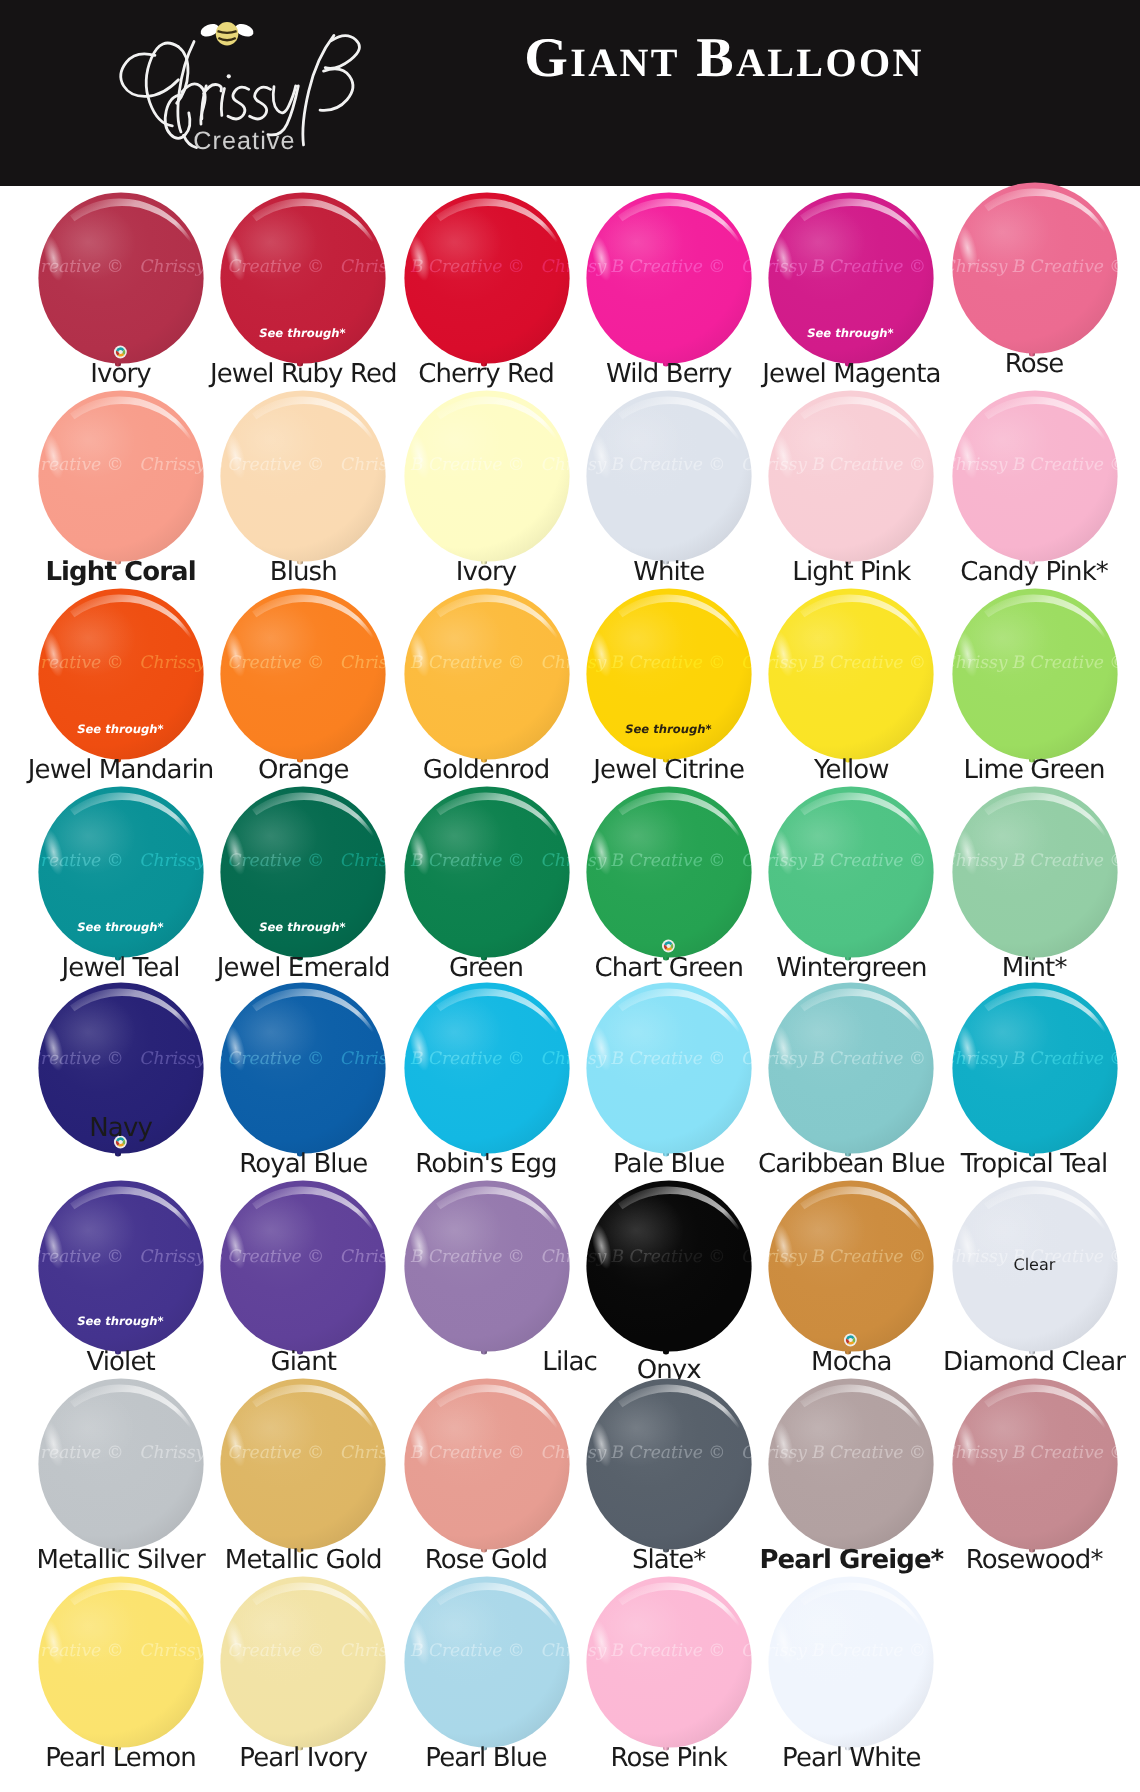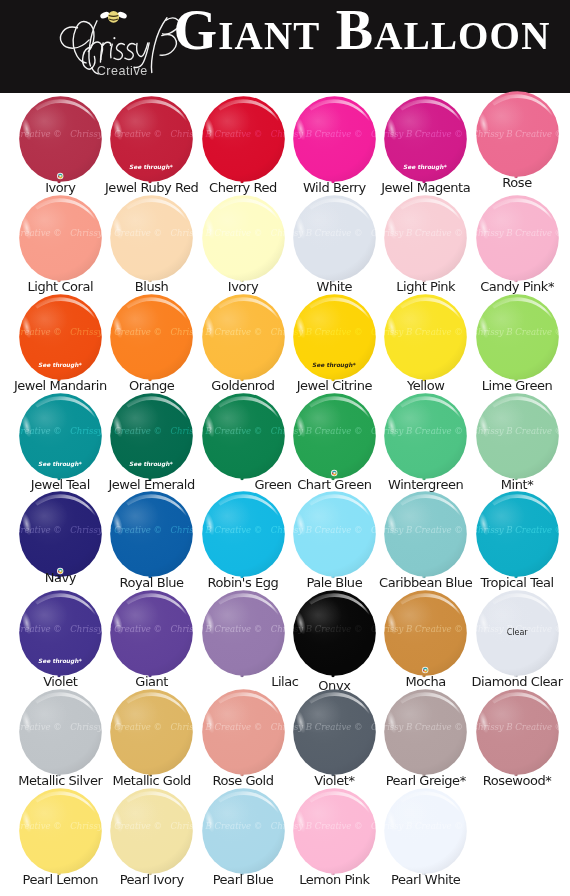--- a/index.html
+++ b/index.html
@@ -8,21 +8,21 @@
        font-family:"DejaVu Sans", sans-serif;position:relative;}
   #page{position:absolute;inset:0;width:570px;height:896px;overflow:hidden;}
   
   #header{position:absolute;left:0;top:0;width:570px;height:93px;
           background:#151314;overflow:hidden;}
   #logo{position:absolute;left:53px;top:6px;width:128px;height:73px;}
   #title{position:absolute;left:172px;top:0;width:380px;height:93px;}
   .tline{position:absolute;left:0;width:380px;text-align:center;color:#fff;
          font-family:"Liberation Serif", serif;font-weight:bold;
          font-variant:small-caps;white-space:nowrap;}
-  #t1{top:13px;font-size:56px;line-height:34px;letter-spacing:1.2px;}
+  #t1{top:13px;font-size:28px;line-height:34px;letter-spacing:1.2px;}
   #t2{top:51px;font-size:31px;line-height:30px;letter-spacing:1.2px;}
   
   .cell{position:absolute;width:83px;}
   .balloon{position:absolute;left:0;top:0;width:83px;height:94px;overflow:visible;}
   .label{position:absolute;left:-14px;width:111px;text-align:center;color:#1a1a1a;
          font-family:"DejaVu Sans", sans-serif;font-size:13px;line-height:13px;
          white-space:nowrap;letter-spacing:-.45px;}
   #wm{position:absolute;left:0;top:93px;width:570px;height:803px;pointer-events:none;
       overflow:hidden;mix-blend-mode:soft-light;opacity:.78;}
   .wmrow{position:absolute;left:0;width:660px;white-space:nowrap;
@@ -335,21 +335,21 @@
           <path d="M388 800 q-6 44 -2 68 q14 9 28 0 q4 -24 -2 -68 z" fill="url(#n5)"></path>
           <ellipse cx="415" cy="430" rx="413" ry="428" fill="url(#g5)"></ellipse>
           <g clip-path="url(#c5)">
             <path d="M160 118 A418 432 0 0 1 818 372 A418 432 0 0 0 182 146 Z" fill="url(#r5)"></path>
             <ellipse cx="78" cy="330" rx="42" ry="118" fill="url(#h5)" transform="rotate(-14 78 330)"></ellipse>
             <ellipse cx="250" cy="250" rx="240" ry="195" fill="url(#h5)" opacity="0.25"></ellipse>
           </g>
         </svg>
         <div class="label" style="top: 85px;">Rose</div>
       </div>
-      <div class="cell" style="left: 18.8px; top: 194.7px; height: 98.9px;">
+      <div class="cell" style="left: 18.8px; top: 194.7px; height: 98.9px; font-weight: bold;">
         <svg class="balloon" viewBox="0 0 830 940">
           <defs>
             <radialGradient id="g6" cx="0.37" cy="0.33" r="0.82">
               <stop offset="0" stop-color="rgb(248,162,145)"></stop>
               <stop offset="0.38" stop-color="rgb(248,158,140)"></stop>
               <stop offset="0.72" stop-color="#f89d8b"></stop>
               <stop offset="0.90" stop-color="rgb(233,148,131)"></stop>
               <stop offset="0.975" stop-color="rgb(194,123,109)"></stop>
               <stop offset="1" stop-color="rgb(160,101,90)"></stop>
             </radialGradient>
@@ -952,21 +952,21 @@
             </clipPath>
           </defs>
           <path d="M388 800 q-6 44 -2 68 q14 9 28 0 q4 -24 -2 -68 z" fill="url(#n20)"></path>
           <ellipse cx="415" cy="430" rx="413" ry="428" fill="url(#g20)"></ellipse>
           <g clip-path="url(#c20)">
             <path d="M160 118 A418 432 0 0 1 818 372 A418 432 0 0 0 182 146 Z" fill="url(#r20)"></path>
             <ellipse cx="78" cy="330" rx="42" ry="118" fill="url(#h20)" transform="rotate(-14 78 330)"></ellipse>
             <ellipse cx="250" cy="250" rx="240" ry="195" fill="url(#h20)" opacity="0.25"></ellipse>
           </g>
         </svg>
-        <div class="label" style="top: 85px; padding-left: 30px;">Green</div>
+        <div class="label" style="top: 85px;">Green</div>
       </div>
       <div class="cell" style="left: 292.85px; top: 392.5px; height: 98.9px;">
         <svg class="balloon" viewBox="0 0 830 940">
           <defs>
             <radialGradient id="g21" cx="0.37" cy="0.33" r="0.82">
               <stop offset="0" stop-color="rgb(48,167,90)"></stop>
               <stop offset="0.38" stop-color="rgb(39,163,83)"></stop>
               <stop offset="0.72" stop-color="#25a251"></stop>
               <stop offset="0.90" stop-color="rgb(35,152,76)"></stop>
               <stop offset="0.975" stop-color="rgb(28,124,62)"></stop>
@@ -1130,21 +1130,21 @@
             <ellipse cx="250" cy="250" rx="240" ry="195" fill="url(#h24)" opacity="0.25"></ellipse>
           </g>
           <g transform="translate(412,800) scale(0.35)">
             <circle cx="0" cy="0" r="92" fill="#eeecea"></circle>
             <path d="M-62 -18 A66 66 0 0 1 54 -40 L36 -6 A34 34 0 0 0 -30 -2 Z" fill="#1aa0a8"></path>
             <path d="M-62 -18 A66 66 0 0 0 -36 52 L-12 24 A34 34 0 0 1 -30 -2 Z" fill="#c0392a"></path>
             <path d="M-36 52 A66 66 0 0 0 56 40 L28 16 A34 34 0 0 1 -12 24 Z" fill="#f0a41e"></path>
             <path d="M56 40 A66 66 0 0 0 54 -40 L36 -6 A34 34 0 0 1 28 16 Z" fill="#7ab648"></path>
           </g>
         </svg>
-        <div class="label" style="top: 80px; text-align: center;">Navy</div>
+        <div class="label" style="top: 67px; text-align: center;">Navy</div>
       </div>
       <div class="cell" style="left: 110.15px; top: 491.4px; height: 98.9px;">
         <svg class="balloon" viewBox="0 0 830 940">
           <defs>
             <radialGradient id="g25" cx="0.37" cy="0.33" r="0.82">
               <stop offset="0" stop-color="rgb(24,102,171)"></stop>
               <stop offset="0.38" stop-color="rgb(14,96,168)"></stop>
               <stop offset="0.72" stop-color="#0c5ea7"></stop>
               <stop offset="0.90" stop-color="rgb(11,88,157)"></stop>
               <stop offset="0.975" stop-color="rgb(9,71,127)"></stop>
@@ -1754,21 +1754,21 @@
             </clipPath>
           </defs>
           <path d="M388 800 q-6 44 -2 68 q14 9 28 0 q4 -24 -2 -68 z" fill="url(#n39)"></path>
           <ellipse cx="415" cy="430" rx="413" ry="428" fill="url(#g39)"></ellipse>
           <g clip-path="url(#c39)">
             <path d="M160 118 A418 432 0 0 1 818 372 A418 432 0 0 0 182 146 Z" fill="url(#r39)"></path>
             <ellipse cx="78" cy="330" rx="42" ry="118" fill="url(#h39)" transform="rotate(-14 78 330)"></ellipse>
             <ellipse cx="250" cy="250" rx="240" ry="195" fill="url(#h39)" opacity="0.25"></ellipse>
           </g>
         </svg>
-        <div class="label" style="top: 85px;">Violet*</div>
+        <div class="label" style="top: 85px;">Slate*</div>
       </div>
       <div class="cell" style="left: 384.2px; top: 689.2px; height: 98.9px;">
         <svg class="balloon" viewBox="0 0 830 940">
           <defs>
             <radialGradient id="g40" cx="0.37" cy="0.33" r="0.82">
               <stop offset="0" stop-color="rgb(182,166,166)"></stop>
               <stop offset="0.38" stop-color="rgb(179,162,162)"></stop>
               <stop offset="0.72" stop-color="#b2a1a1"></stop>
               <stop offset="0.90" stop-color="rgb(167,151,151)"></stop>
               <stop offset="0.975" stop-color="rgb(139,125,125)"></stop>
@@ -1795,21 +1795,21 @@
             </clipPath>
           </defs>
           <path d="M388 800 q-6 44 -2 68 q14 9 28 0 q4 -24 -2 -68 z" fill="url(#n40)"></path>
           <ellipse cx="415" cy="430" rx="413" ry="428" fill="url(#g40)"></ellipse>
           <g clip-path="url(#c40)">
             <path d="M160 118 A418 432 0 0 1 818 372 A418 432 0 0 0 182 146 Z" fill="url(#r40)"></path>
             <ellipse cx="78" cy="330" rx="42" ry="118" fill="url(#h40)" transform="rotate(-14 78 330)"></ellipse>
             <ellipse cx="250" cy="250" rx="240" ry="195" fill="url(#h40)" opacity="0.25"></ellipse>
           </g>
         </svg>
-        <div class="label" style="top: 85px;">Pearl Greige*</div>
+        <div class="label" style="top: 85px; font-weight: bold;">Pearl Greige*</div>
       </div>
       <div class="cell" style="left: 475.55px; top: 689.2px; height: 98.9px;">
         <svg class="balloon" viewBox="0 0 830 940">
           <defs>
             <radialGradient id="g41" cx="0.37" cy="0.33" r="0.82">
               <stop offset="0" stop-color="rgb(200,144,151)"></stop>
               <stop offset="0.38" stop-color="rgb(198,139,146)"></stop>
               <stop offset="0.72" stop-color="#c58a91"></stop>
               <stop offset="0.90" stop-color="rgb(185,130,136)"></stop>
               <stop offset="0.975" stop-color="rgb(153,107,113)"></stop>
@@ -2000,21 +2000,21 @@
             </clipPath>
           </defs>
           <path d="M388 800 q-6 44 -2 68 q14 9 28 0 q4 -24 -2 -68 z" fill="url(#n45)"></path>
           <ellipse cx="415" cy="430" rx="413" ry="428" fill="url(#g45)"></ellipse>
           <g clip-path="url(#c45)">
             <path d="M160 118 A418 432 0 0 1 818 372 A418 432 0 0 0 182 146 Z" fill="url(#r45)"></path>
             <ellipse cx="78" cy="330" rx="42" ry="118" fill="url(#h45)" transform="rotate(-14 78 330)"></ellipse>
             <ellipse cx="250" cy="250" rx="240" ry="195" fill="url(#h45)" opacity="0.25"></ellipse>
           </g>
         </svg>
-        <div class="label" style="top: 85px;">Lemon Pink</div>
+        <div class="label" style="top: 85px;">Rose Pink</div>
       </div>
       <div class="cell" style="left: 384.2px; top: 788.1px; height: 98.9px;">
         <svg class="balloon" viewBox="0 0 830 940">
           <defs>
             <radialGradient id="g46" cx="0.37" cy="0.33" r="0.82">
               <stop offset="0" stop-color="rgb(241,246,253)"></stop>
               <stop offset="0.38" stop-color="rgb(240,245,253)"></stop>
               <stop offset="0.72" stop-color="#f0f5fd"></stop>
               <stop offset="0.90" stop-color="rgb(226,230,238)"></stop>
               <stop offset="0.975" stop-color="rgb(191,195,202)"></stop>

